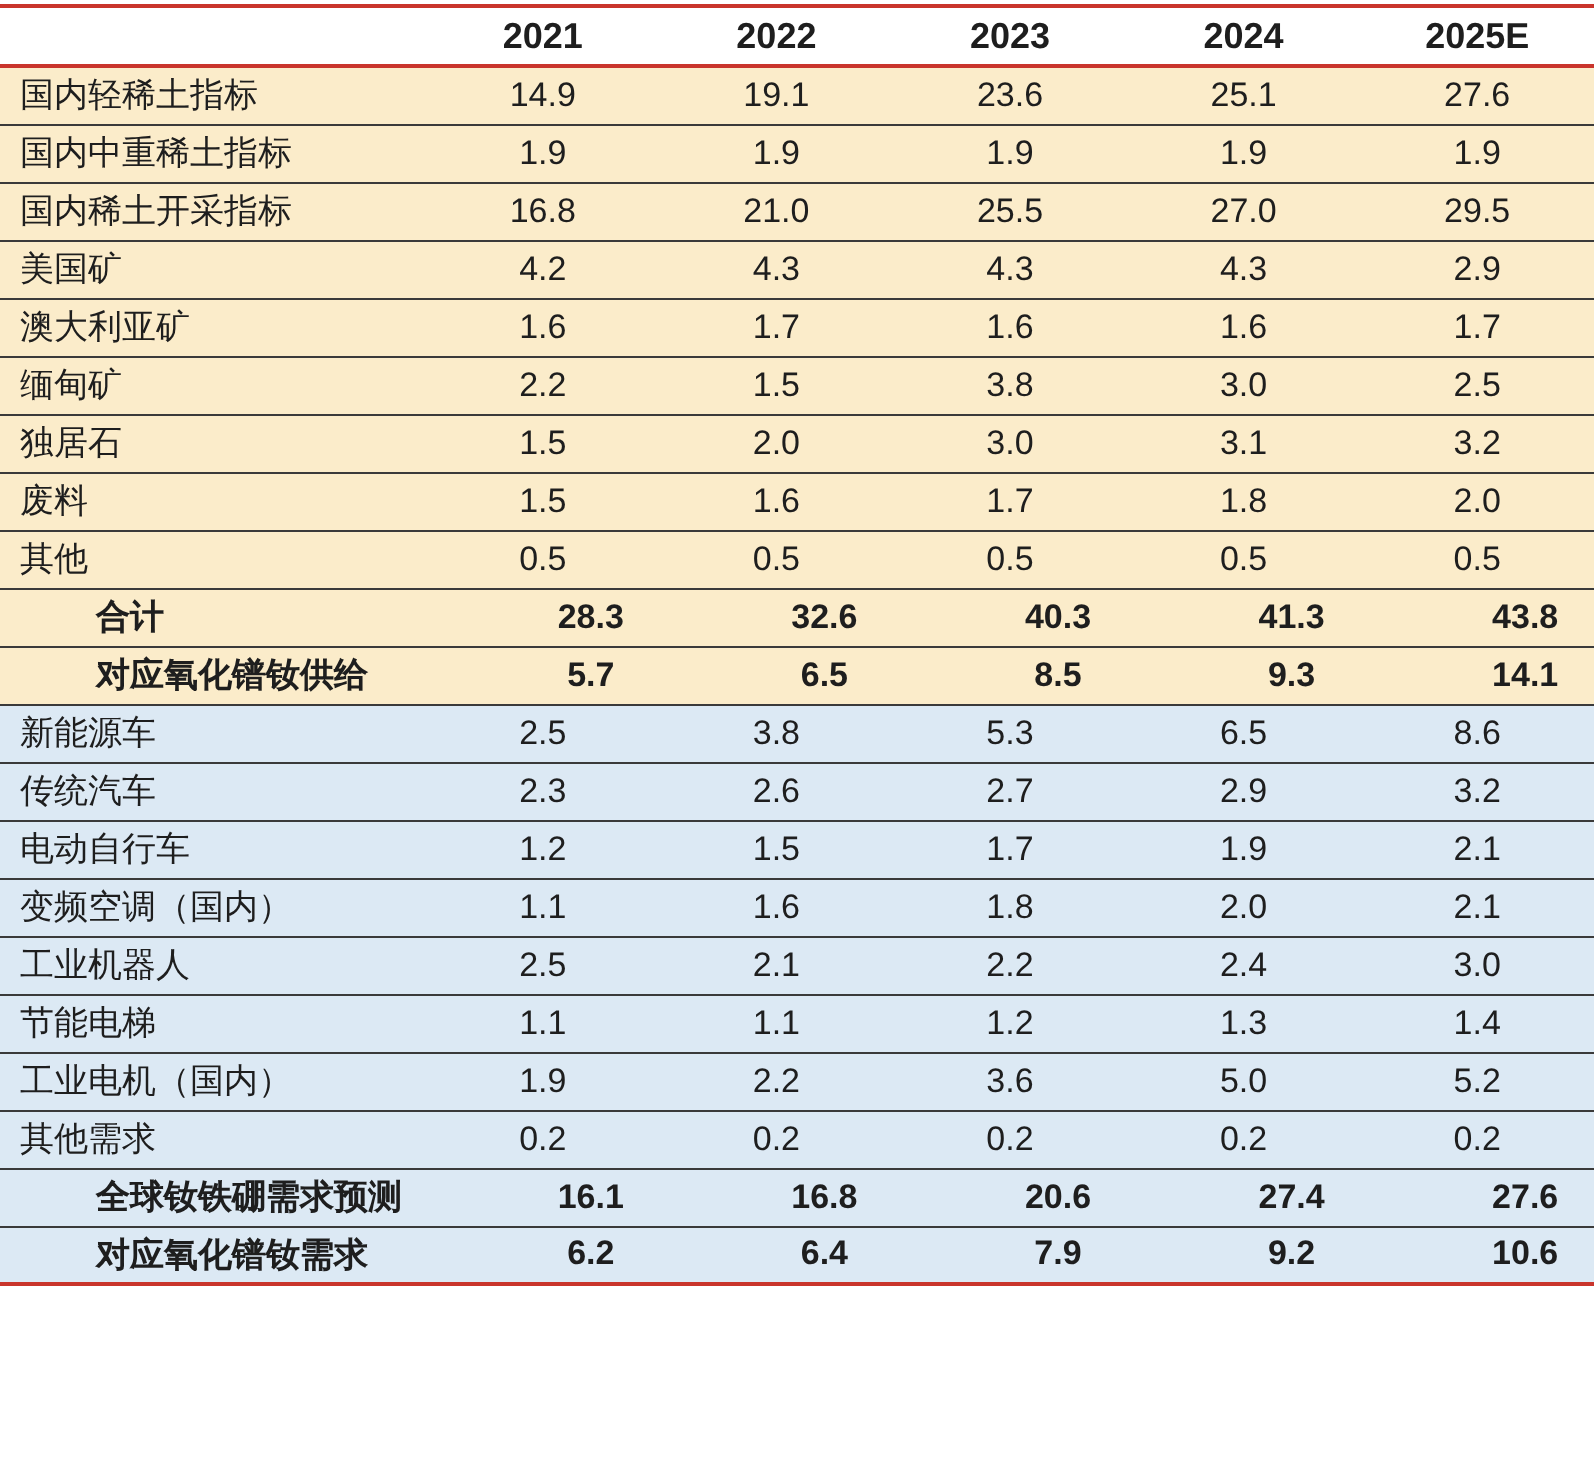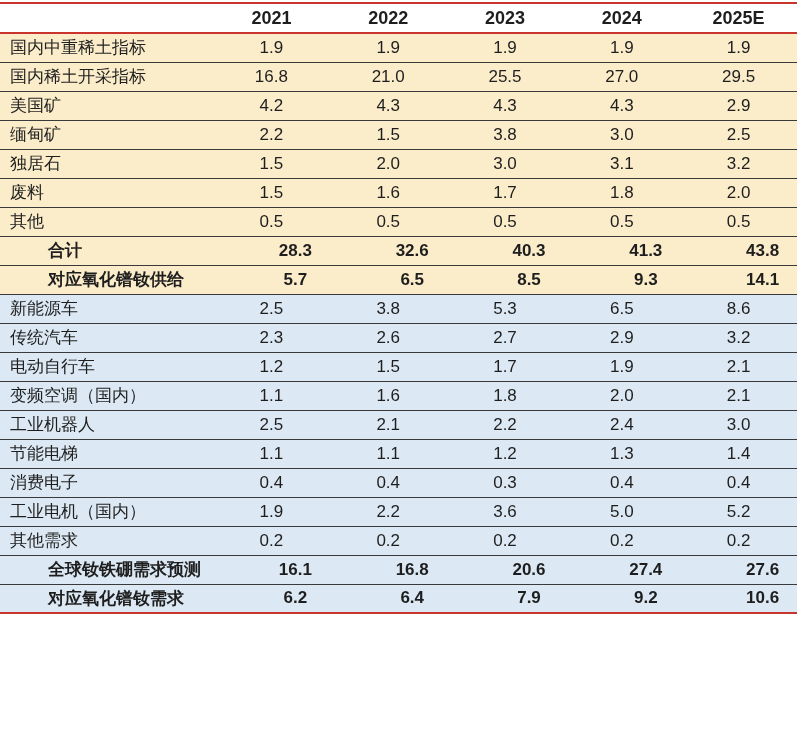--- a/index.html
+++ b/index.html
@@ -56,20 +56,28 @@
         <th></th>
         <th>2021</th>
         <th>2022</th>
         <th>2023</th>
         <th>2024</th>
         <th>2025E</th>
       </tr>
     </thead>
     <tbody>
         <tr class="supply">
+          <td class="label-cell">国内轻稀土指标</td>
+          <td>14.9</td>
+          <td>19.1</td>
+          <td>23.6</td>
+          <td>25.1</td>
+          <td>27.6</td>
+        </tr>
+        <tr class="supply">
           <td class="label-cell">国内中重稀土指标</td>
           <td>1.9</td>
           <td>1.9</td>
           <td>1.9</td>
           <td>1.9</td>
           <td>1.9</td>
         </tr>
         <tr class="supply">
           <td class="label-cell">国内稀土开采指标</td>
           <td>16.8</td>
@@ -78,20 +86,28 @@
           <td>27.0</td>
           <td>29.5</td>
         </tr>
         <tr class="supply">
           <td class="label-cell">美国矿</td>
           <td>4.2</td>
           <td>4.3</td>
           <td>4.3</td>
           <td>4.3</td>
           <td>2.9</td>
+        </tr>
+        <tr class="supply">
+          <td class="label-cell">澳大利亚矿</td>
+          <td>1.6</td>
+          <td>1.7</td>
+          <td>1.6</td>
+          <td>1.6</td>
+          <td>1.7</td>
         </tr>
         <tr class="supply">
           <td class="label-cell">缅甸矿</td>
           <td>2.2</td>
           <td>1.5</td>
           <td>3.8</td>
           <td>3.0</td>
           <td>2.5</td>
         </tr>
         <tr class="supply">
@@ -176,28 +192,20 @@
         </tr>
         <tr class="demand">
           <td class="label-cell">节能电梯</td>
           <td>1.1</td>
           <td>1.1</td>
           <td>1.2</td>
           <td>1.3</td>
           <td>1.4</td>
         </tr>
         <tr class="demand">
-          <td class="label-cell">消费电子</td>
-          <td>0.4</td>
-          <td>0.4</td>
-          <td>0.3</td>
-          <td>0.4</td>
-          <td>0.4</td>
-        </tr>
-        <tr class="demand">
           <td class="label-cell">工业电机（国内）</td>
           <td>1.9</td>
           <td>2.2</td>
           <td>3.6</td>
           <td>5.0</td>
           <td>5.2</td>
         </tr>
         <tr class="demand">
           <td class="label-cell">其他需求</td>
           <td>0.2</td>

